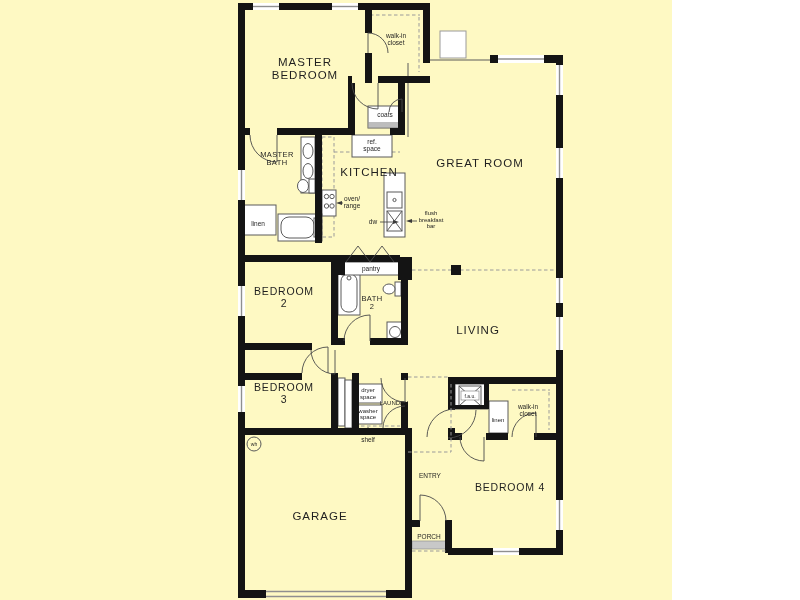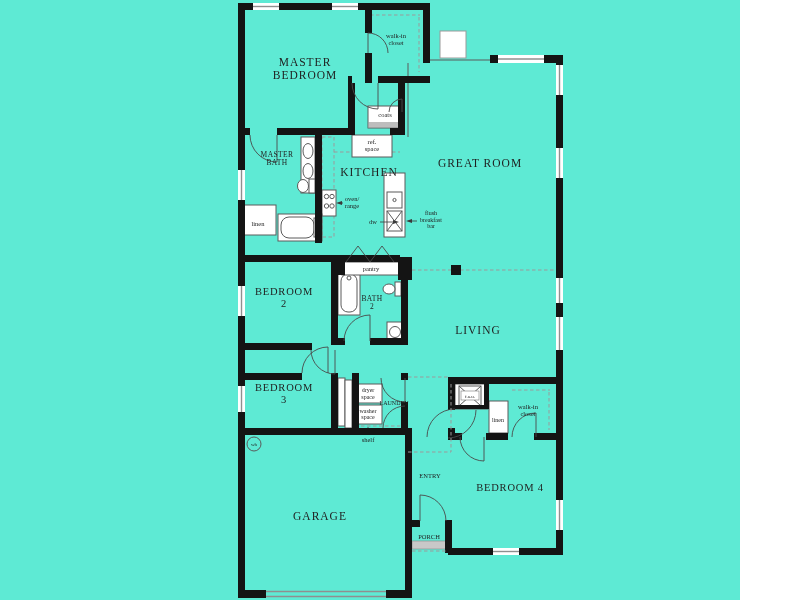--- a/index.html
+++ b/index.html
@@ -1,17 +1,17 @@
 <!DOCTYPE html>
 <html><head>
 <meta charset="utf-8">
 <style>
   html,body{margin:0;padding:0;background:#fff;}
-  .page{position:relative;width:740px;height:600px;background:#5eead4;overflow:hidden;
-        font-family:Liberation Serif, serif;}
+  .page{position:relative;width:672px;height:600px;background:#fef9c3;overflow:hidden;
+        font-family:Liberation Sans, sans-serif;}
   svg{display:block;}
   .wall{fill:#141414;}
   .winline{stroke:#8f8f8f;stroke-width:1.4;fill:none;}
   .thin{stroke:#5a5a5a;stroke-width:1;fill:#ffffff;}
   .thin-n{stroke:#5a5a5a;stroke-width:1;fill:none;}
   .lite{stroke:#9a9a9a;stroke-width:1;fill:#ffffff;}
   .arc{stroke:#4a4a4a;stroke-width:0.9;fill:none;}
   .dash{stroke:#9a9a9a;stroke-width:1;fill:none;stroke-dasharray:3.5 2.5;}
   .hatch{fill:#9a9a9a;}
   .lead{stroke:#3a3a3a;stroke-width:0.8;fill:none;}

